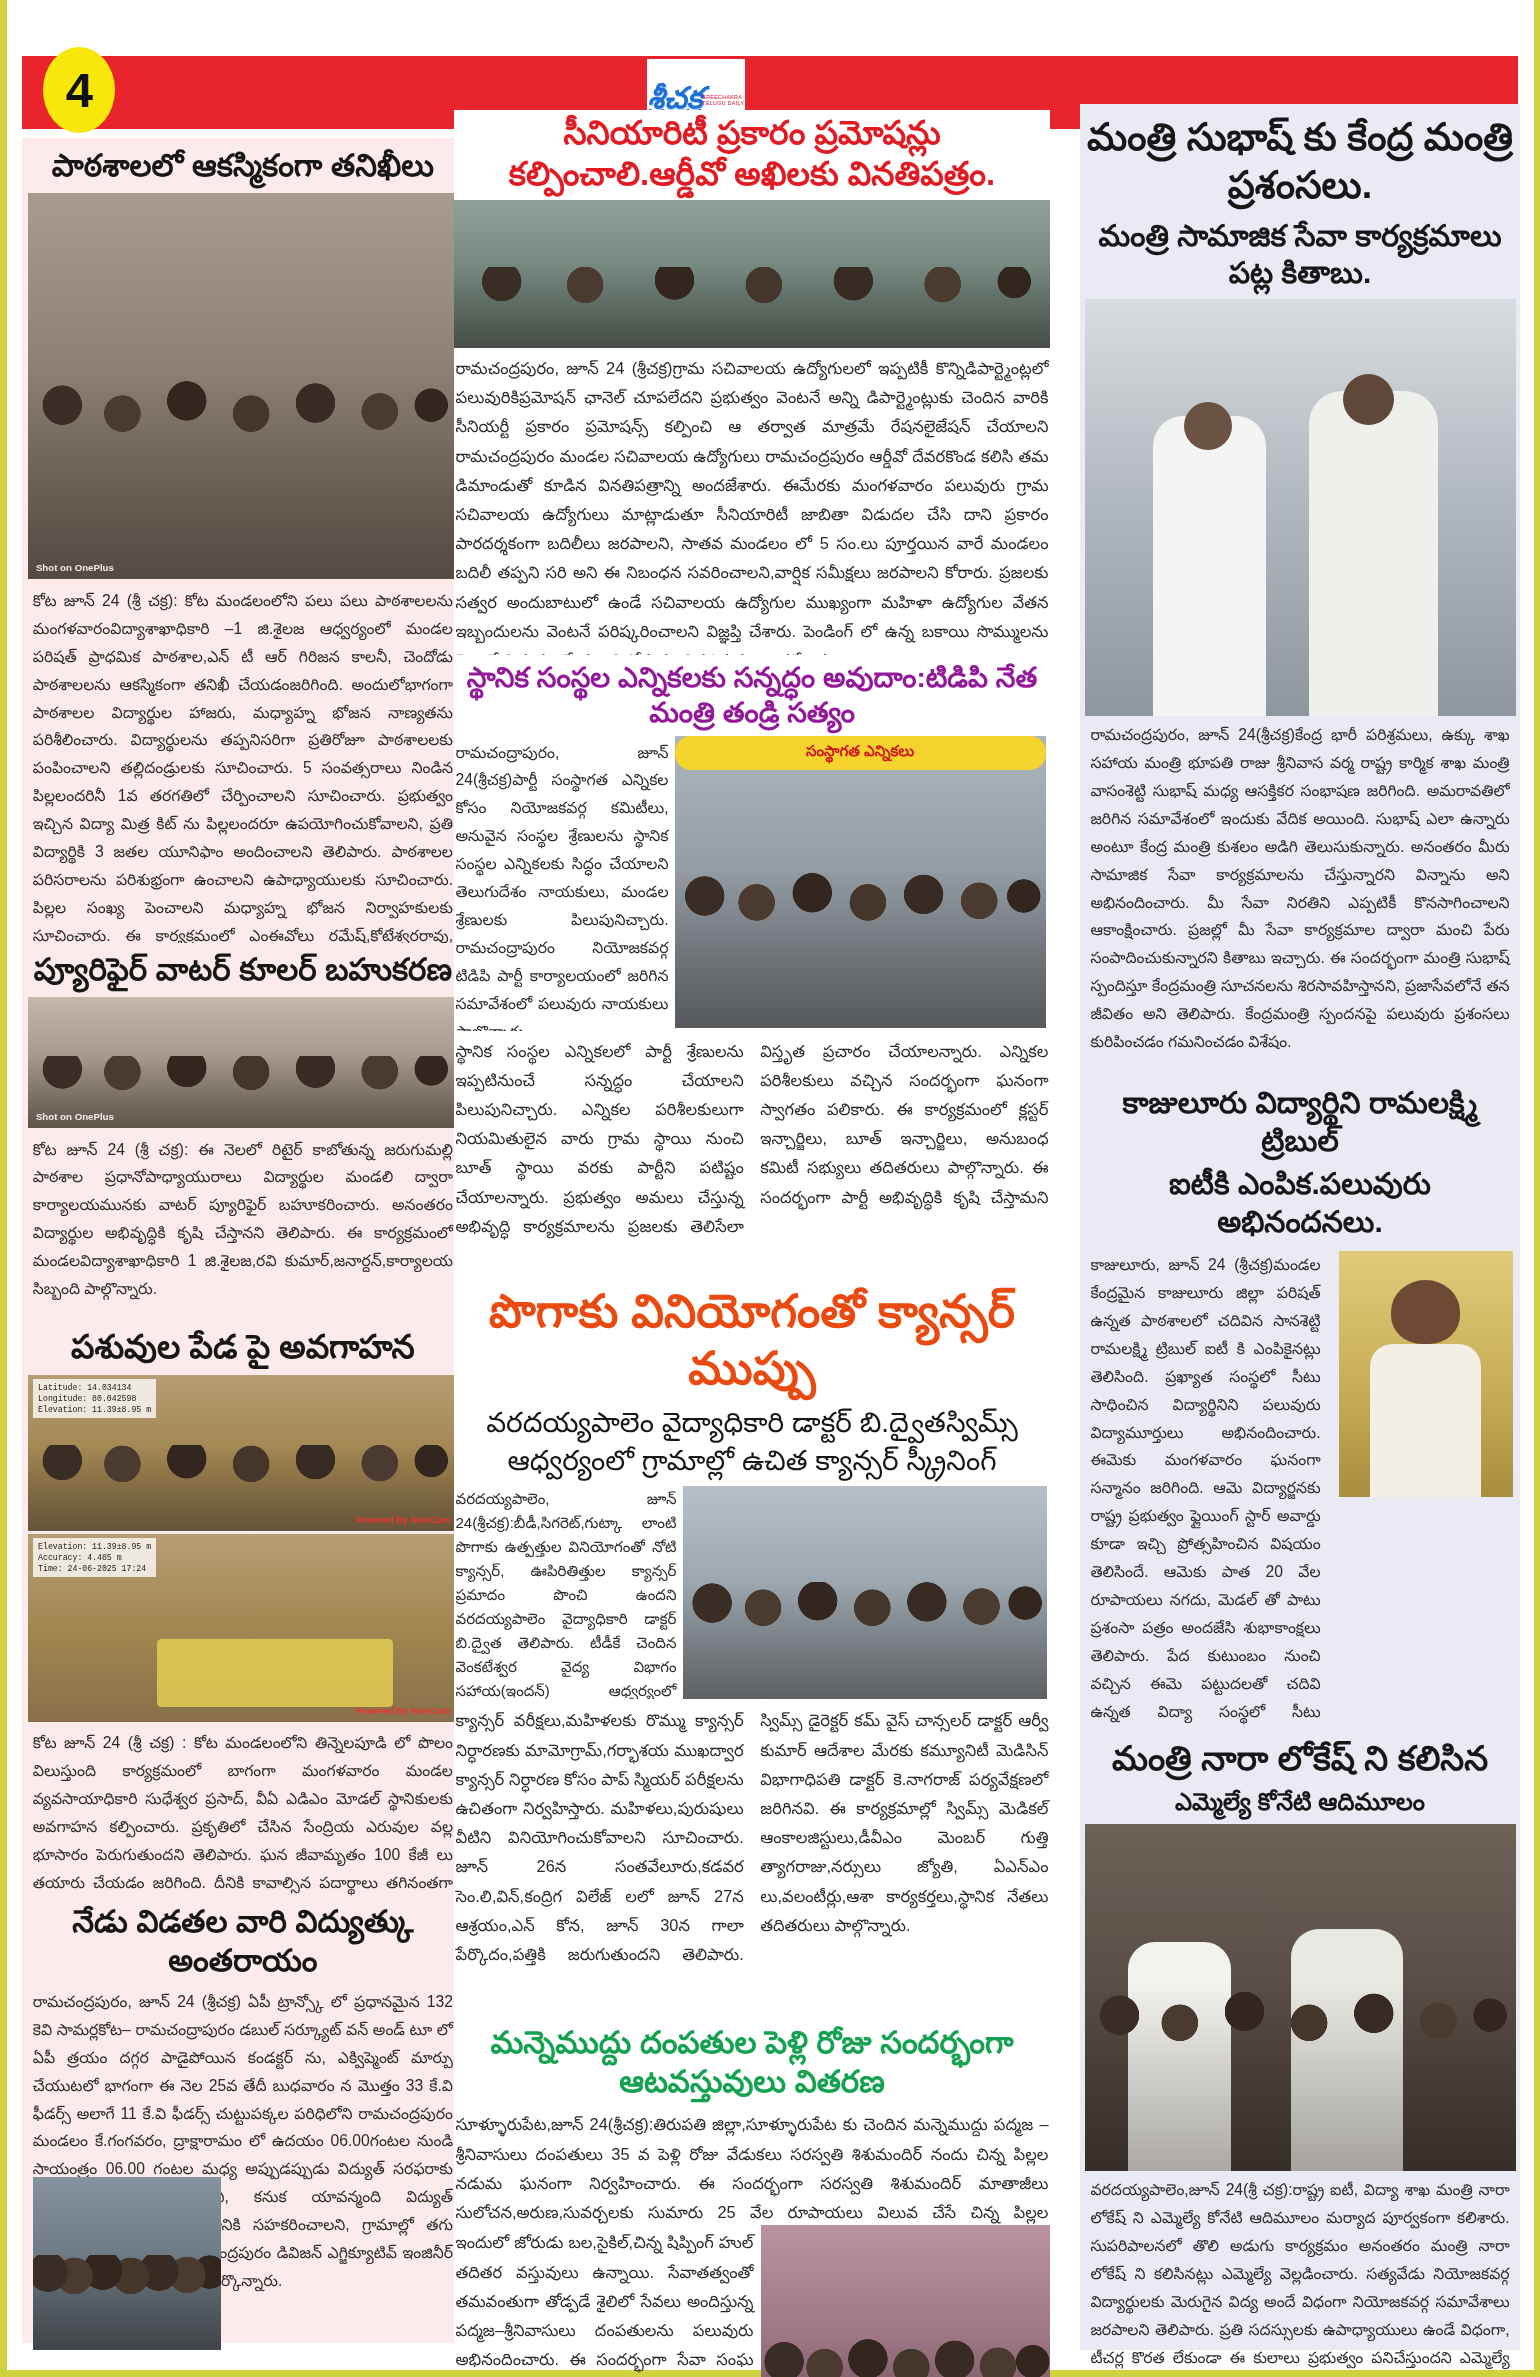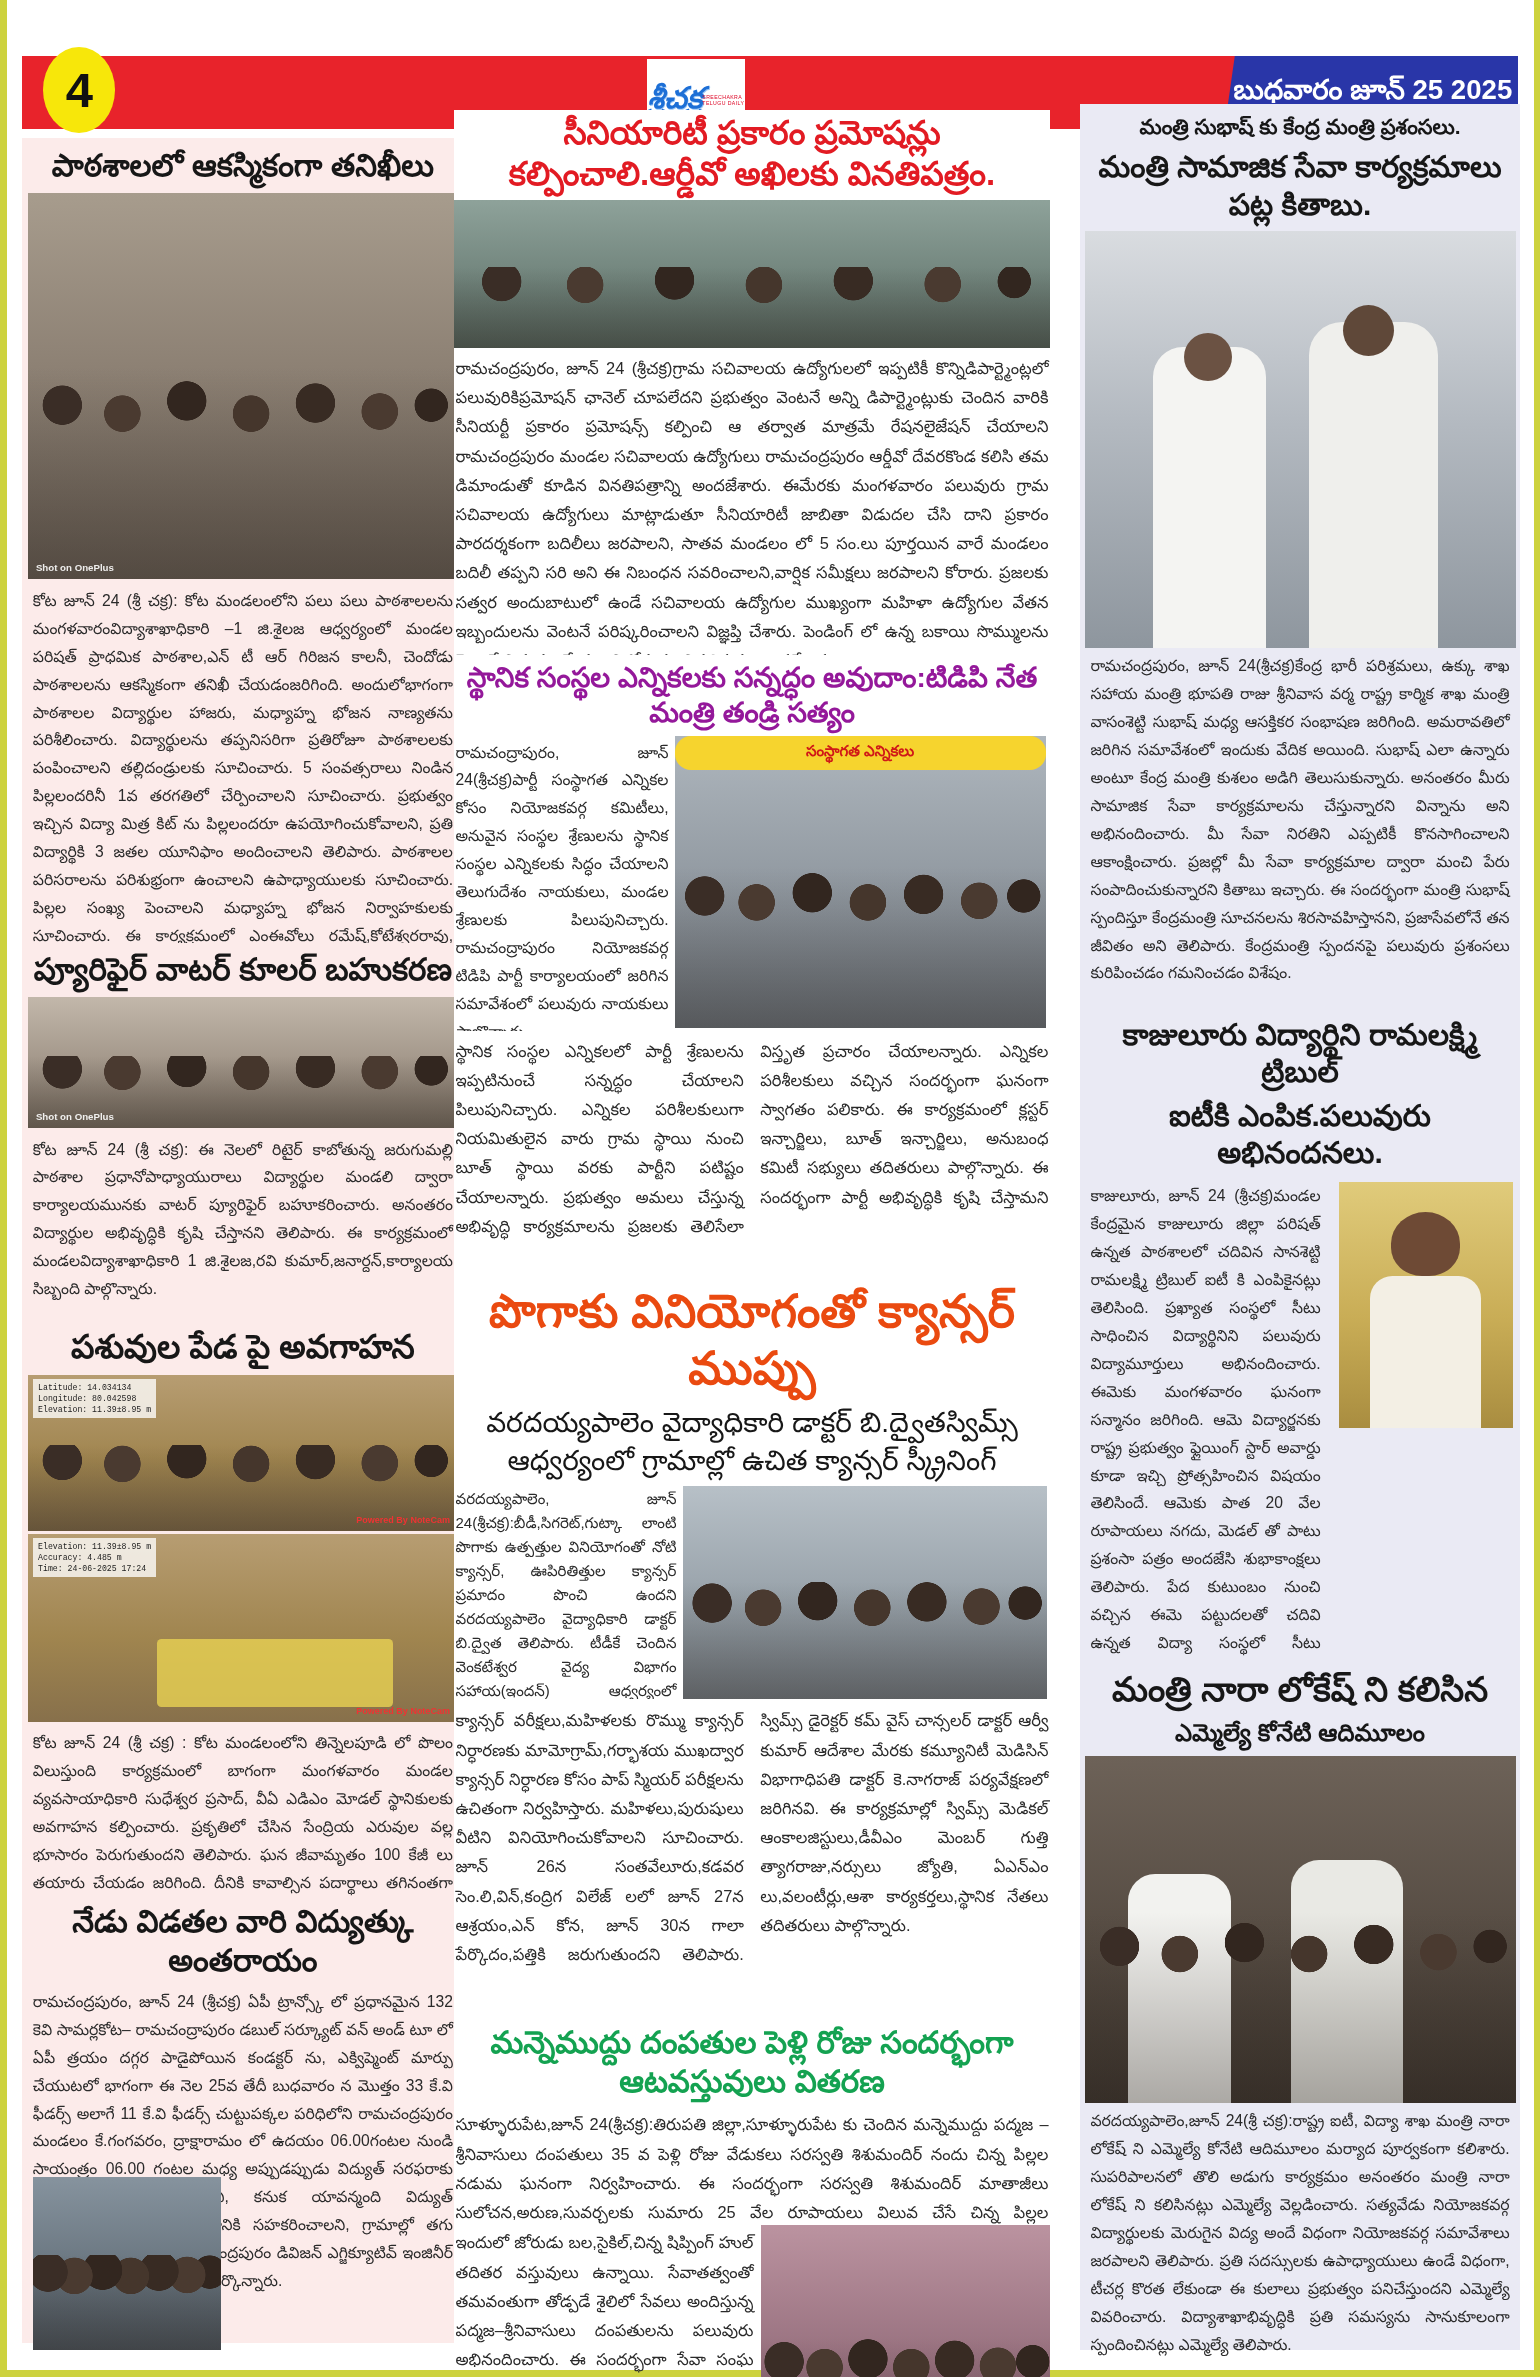--- a/index.html
+++ b/index.html
@@ -85,21 +85,20 @@
   <div class="edge edge-left"></div>
   <div class="edge edge-right"></div>
   <div class="edge edge-bottom"></div>
 
   <div class="masthead-bar">
     <div class="pagenum">4</div>
     <div class="logo-box">
       <div class="logo-title">శ్రీచక్ర</div>
       <div class="logo-sub">SREECHAKRA TELUGU DAILY</div>
     </div>
-    <div class="date-badge">బుధవారం జూన్ 25 2025</div>
   </div>
 
   <div class="col col-left" style="height:2205px;">
     <div class="hl hl-black" style="font-size:31px;padding:9px 0 4.5px;">పాఠశాలలో ఆకస్మికంగా తనిఖీలు</div>
     <div class="ph ph-school" style="height:386px;margin:3px 6px;">
       <div class="crowd"></div>
       <div class="wm">Shot on OnePlus</div>
     </div>
     <div class="body-txt" style="height:352px;">కోట జూన్ 24 (శ్రీ చక్ర): కోట మండలంలోని పలు పలు పాఠశాలలను మంగళవారంవిద్యాశాఖాధికారి –1 జి.శైలజ ఆధ్వర్యంలో మండల పరిషత్ ప్రాధమిక పాఠశాల,ఎన్ టీ ఆర్ గిరిజన కాలనీ, చెందోడు పాఠశాలలను ఆకస్మికంగా తనిఖీ చేయడంజరిగింది. అందులోభాగంగా పాఠశాలల విద్యార్థుల హాజరు, మధ్యాహ్న భోజన నాణ్యతను పరిశీలించారు. విద్యార్థులను తప్పనిసరిగా ప్రతిరోజూ పాఠశాలలకు పంపించాలని తల్లిదండ్రులకు సూచించారు. 5 సంవత్సరాలు నిండిన పిల్లలందరినీ 1వ తరగతిలో చేర్పించాలని సూచించారు. ప్రభుత్వం ఇచ్చిన విద్యా మిత్ర కిట్ ను పిల్లలందరూ ఉపయోగించుకోవాలని, ప్రతి విద్యార్థికి 3 జతల యూనిఫాం అందించాలని తెలిపారు. పాఠశాలల పరిసరాలను పరిశుభ్రంగా ఉంచాలని ఉపాధ్యాయులకు సూచించారు. పిల్లల సంఖ్య పెంచాలని మధ్యాహ్న భోజన నిర్వాహకులకు సూచించారు. ఈ కార్యక్రమంలో ఎంఈవోలు రమేష్,కోటేశ్వరరావు, ఉపాధ్యాయులు సునీత, పిల్లల తల్లిదండ్రులు పాల్గొన్నారు.</div>
 
@@ -175,21 +174,21 @@
     <div class="row">
       <div class="body-txt" style="flex:1;height:246px;padding:3px 7.5px 3px 1.5px;">ఇందులో జోరుడు బల,సైకిల్,చిన్న షిప్పింగ్ హుల్ తదితర వస్తువులు ఉన్నాయి. సేవాతత్వంతో తమవంతుగా తోడ్పడే శైలిలో సేవలు అందిస్తున్న పద్మజ–శ్రీనివాసులు దంపతులను పలువురు అభినందించారు. ఈ సందర్భంగా సేవా సంఘ నిర్వాహకులు, కమిటీ మెంబర్ గుత్తి త్యాగరాజు మాట్లాడుతూ ఇలాంటి సేవా కార్యక్రమాలు ఆదర్శప్రాయమన్నారు. చిన్న పిల్లల మోముల్లో సంతోషం నింపడం అభినందనీయమన్నారు. ఈ కార్యక్రమంలో నావ కుమారస్వామి,పి.భైర్వి సూరిబాబు,సుబ్బారావు మరియు సుందరి తారా,జొన్నారా విజయమ్మ,విజయలక్ష్మి,వసుంధర శెట్టి నిర్మల,కుమారి,శేషమ్మ,లక్ష్మి తదితరులు పాల్గొన్నారు.</div>
       <div class="ph ph-family" style="width:289px;height:249px;">
         <div class="crowd"></div>
       </div>
     </div>
   </div>
 
   <div class="col col-right" style="height:2246px;">
     <div style="padding:10.4px 4.5px 7.5px;">
-      <div class="hl hl-black" style="font-size:21px;">మంత్రి సుభాష్ కు కేంద్ర మంత్రి ప్రశంసలు.</div>
+      <div class="hl hl-black" style="font-size:38px;">మంత్రి సుభాష్ కు కేంద్ర మంత్రి ప్రశంసలు.</div>
       <div class="hl hl-black" style="font-size:30px;padding-top:7.5px;">మంత్రి సామాజిక సేవా కార్యక్రమాలు పట్ల కితాబు.</div>
     </div>
     <div class="ph ph-subhash" style="height:417px;margin:0 4.5px;">
       <div style="position:absolute;left:16%;bottom:0;width:26%;height:72%;background:#f4f4f2;border-radius:30px 30px 0 0;"></div>
       <div style="position:absolute;left:52%;bottom:0;width:30%;height:78%;background:#efefec;border-radius:33px 33px 0 0;"></div>
       <div style="position:absolute;left:23%;bottom:64%;width:48px;height:48px;background:#6b5243;border-radius:50%;"></div>
       <div style="position:absolute;left:60%;bottom:70%;width:51px;height:51px;background:#5f4839;border-radius:50%;"></div>
     </div>
     <div class="body-txt" style="height:356px;">రామచంద్రపురం, జూన్ 24(శ్రీచక్ర)కేంద్ర భారీ పరిశ్రమలు, ఉక్కు శాఖ సహాయ మంత్రి భూపతి రాజు శ్రీనివాస వర్మ రాష్ట్ర కార్మిక శాఖ మంత్రి వాసంశెట్టి సుభాష్ మధ్య ఆసక్తికర సంభాషణ జరిగింది. అమరావతిలో జరిగిన సమావేశంలో ఇందుకు వేదిక అయింది. సుభాష్ ఎలా ఉన్నారు అంటూ కేంద్ర మంత్రి కుశలం అడిగి తెలుసుకున్నారు. అనంతరం మీరు సామాజిక సేవా కార్యక్రమాలను చేస్తున్నారని విన్నాను అని అభినందించారు. మీ సేవా నిరతిని ఎప్పటికీ కొనసాగించాలని ఆకాంక్షించారు. ప్రజల్లో మీ సేవా కార్యక్రమాల ద్వారా మంచి పేరు సంపాదించుకున్నారని కితాబు ఇచ్చారు. ఈ సందర్భంగా మంత్రి సుభాష్ స్పందిస్తూ కేంద్రమంత్రి సూచనలను శిరసావహిస్తానని, ప్రజాసేవలోనే తన జీవితం అని తెలిపారు. కేంద్రమంత్రి స్పందనపై పలువురు ప్రశంసలు కురిపించడం గమనించడం విశేషం.</div>
 

